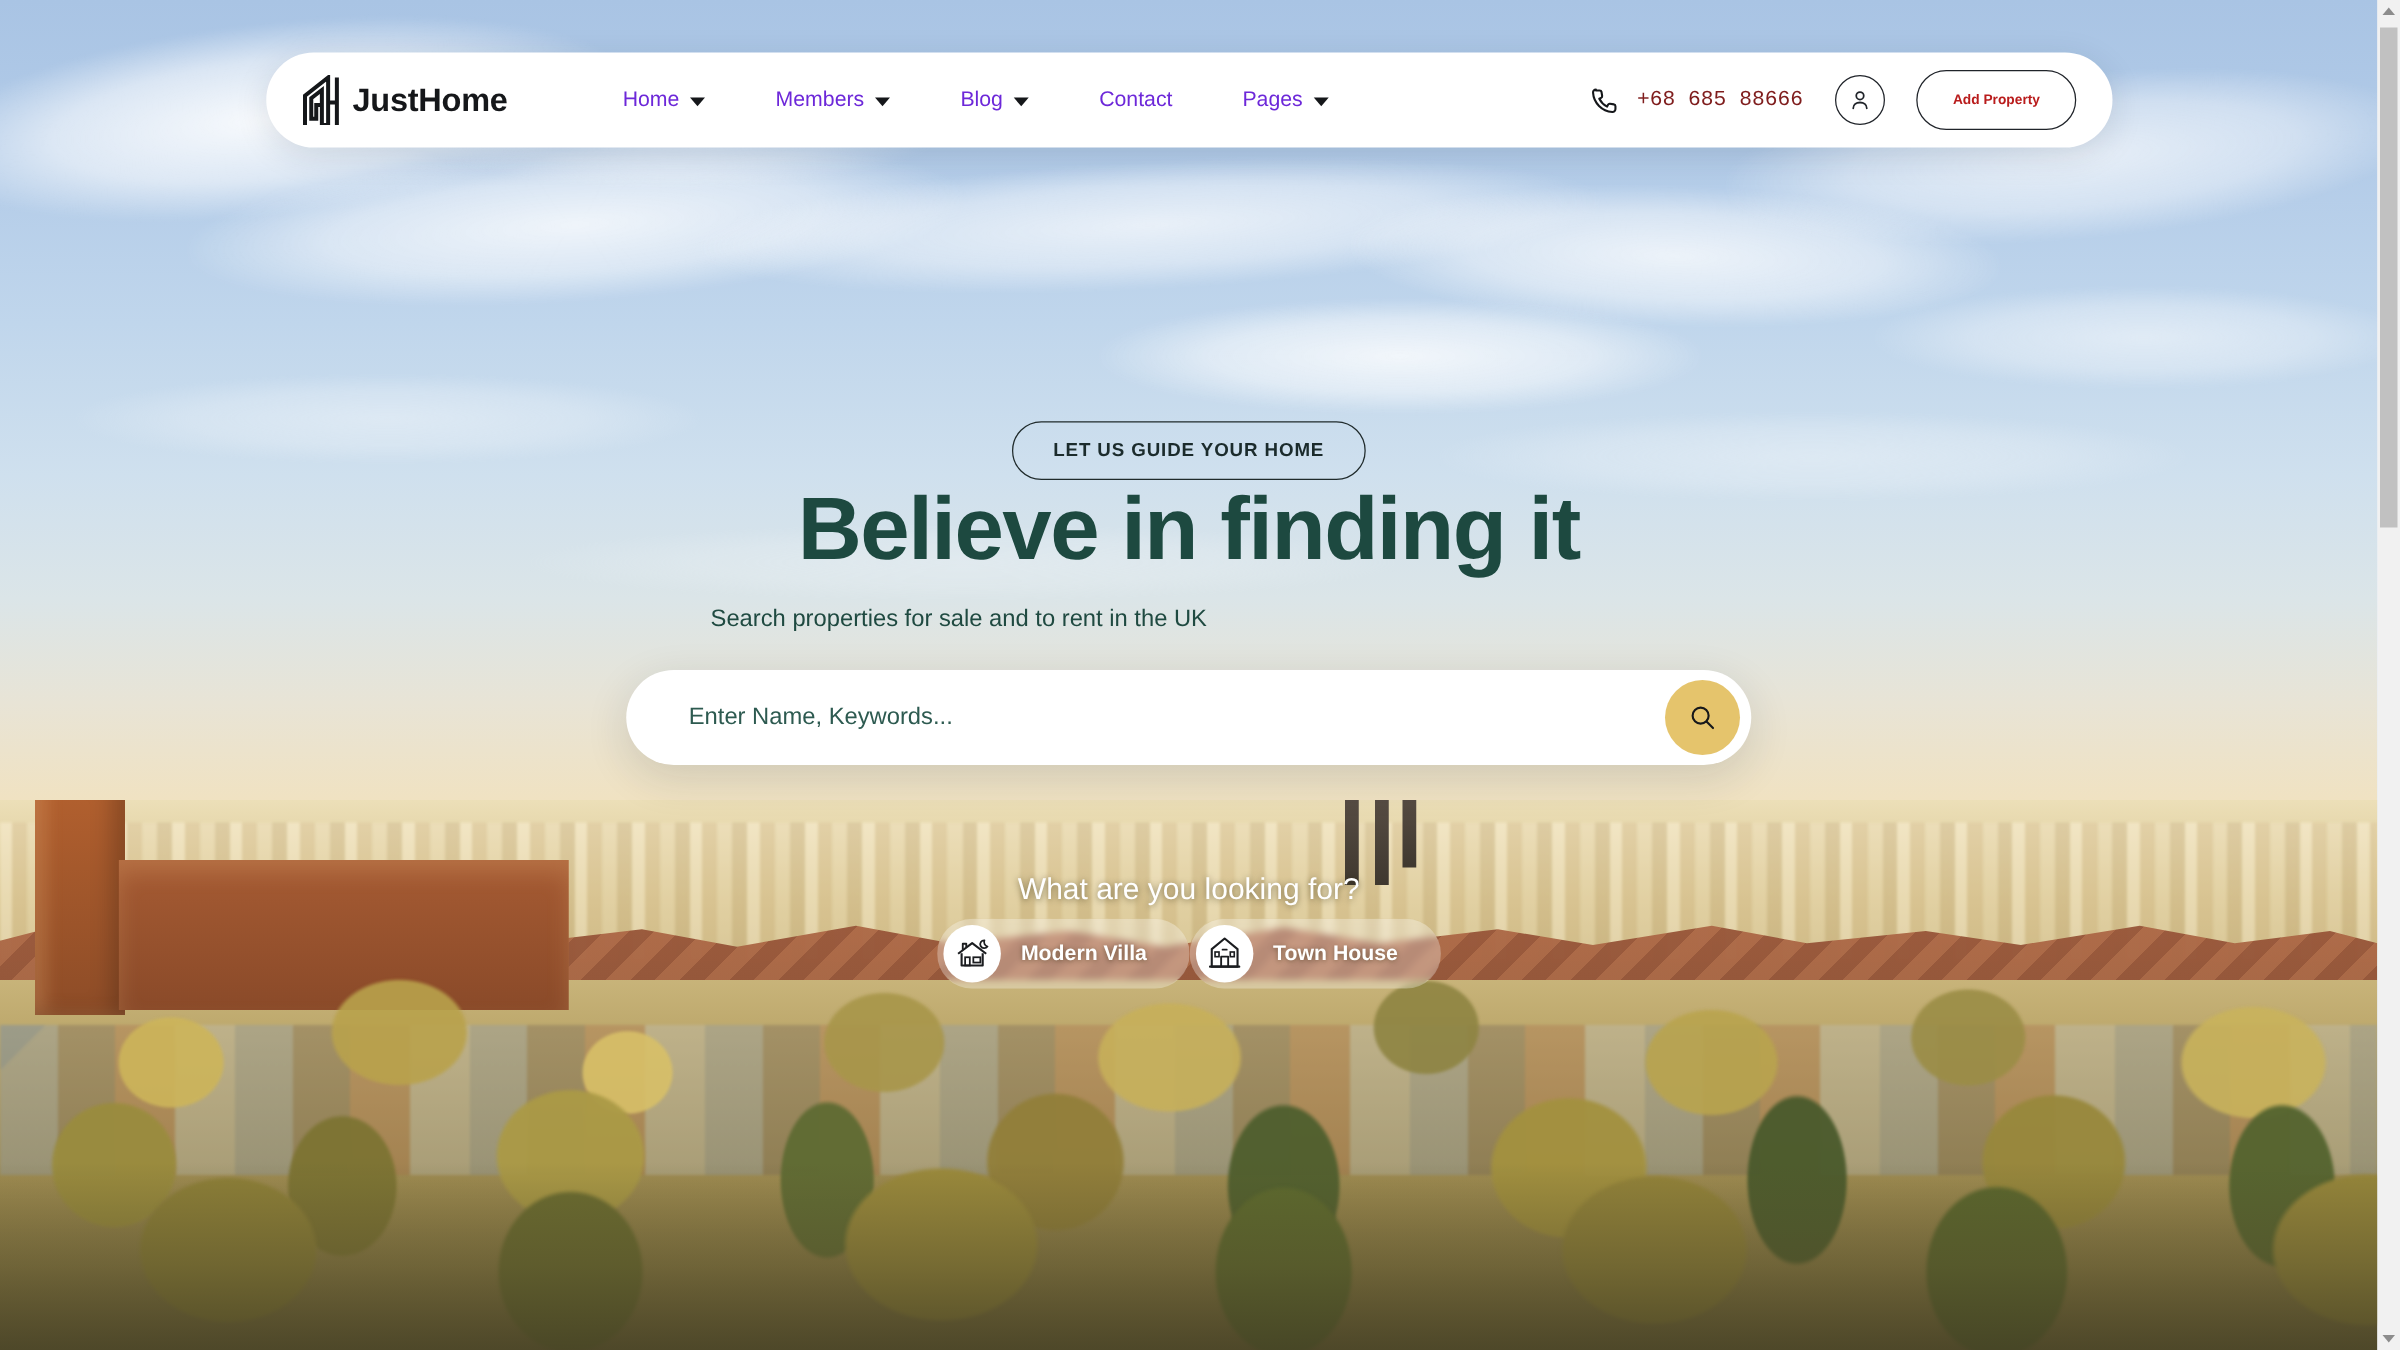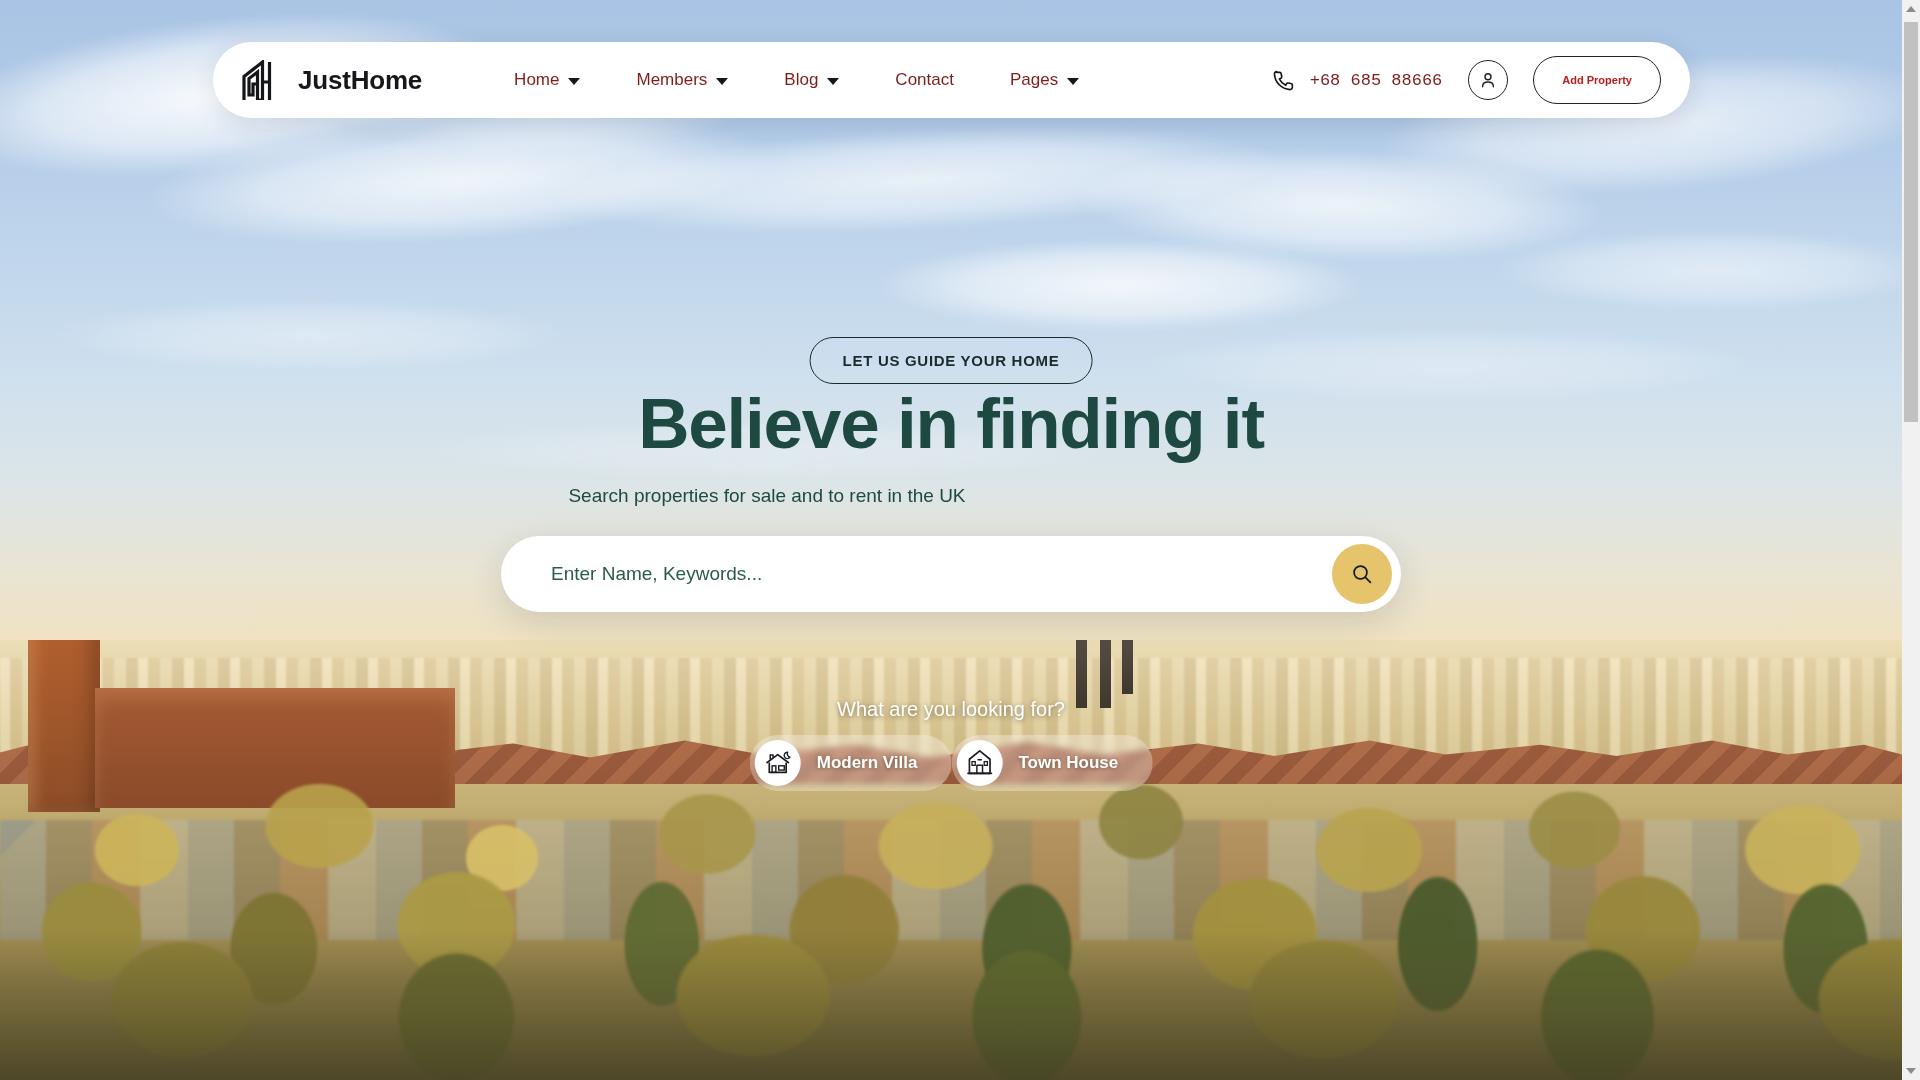--- a/index.html
+++ b/index.html
@@ -183,28 +183,28 @@
   
   .header {
     position:absolute; left:213px; top:42px;
     width:1477px; height:76px;
     background:#ffffff;
     border-radius:38px;
     display:flex; align-items:center;
     box-shadow:0 6px 26px rgba(20,40,60,.13);
     z-index:30;
   }
-  .brand { display:flex; align-items:center; gap:22px; padding-left:29px; }
+  .brand { display:flex; align-items:center; gap:6px; padding-left:29px; }
   .brand-logo { width:34px; height:40px; display:block; }
   .brand-name { font-size:26px; font-weight:700; color:#15171a; letter-spacing:-.2px; }
 
   .nav { display:flex; align-items:center; margin-left:64px; gap:0; }
   .nav-item {
     display:flex; align-items:center; gap:9px;
-    font-size:17px; color:#7f1d1d; font-weight:400;
+    font-size:17px; color:#6d28d9; font-weight:400;
     padding:0 28px; height:76px; line-height:76px; cursor:pointer;
     white-space:nowrap;
   }
   .caret { width:0; height:0; border-left:6px solid transparent; border-right:6px solid transparent; border-top:7px solid #15171a; display:inline-block; margin-top:2px; }
 
   .header-right { margin-left:auto; display:flex; align-items:center; gap:0; padding-right:29px; }
   .phone { display:flex; align-items:center; gap:14px; font-size:17px; color:#7f1d1d; font-weight:500; white-space:nowrap;font-family:Liberation Mono, monospace; }
   .phone-icon { width:25px; height:25px; display:block; }
   .avatar-btn {
     width:40px; height:40px; border-radius:50%; border:1.6px solid #20242a;
@@ -251,21 +251,21 @@
   }
   .search-input::placeholder { color:#2d5a50; opacity:1; }
   .search-go {
     width:60px; height:60px; margin-right:9px; border-radius:50%;
     background:#e5c46c; border:none; cursor:pointer;
     display:flex; align-items:center; justify-content:center;
   }
 
   .looking-label {
     position:absolute; left:0; top:698px; width:1902px; text-align:center;
-    font-size:20px; color:#ffffff; font-weight:500;
+    font-size:24px; color:#ffffff; font-weight:500;
     text-shadow:0 1px 5px rgba(40,35,10,.55);
   }
   .chips {
     position:absolute; left:50%; top:735px; transform:translateX(-50%);
     display:flex; align-items:center; gap:0;
   }
   .chip {
     height:56px; border-radius:28px;
     background:rgba(255,255,255,.30);
     backdrop-filter:blur(3px);

